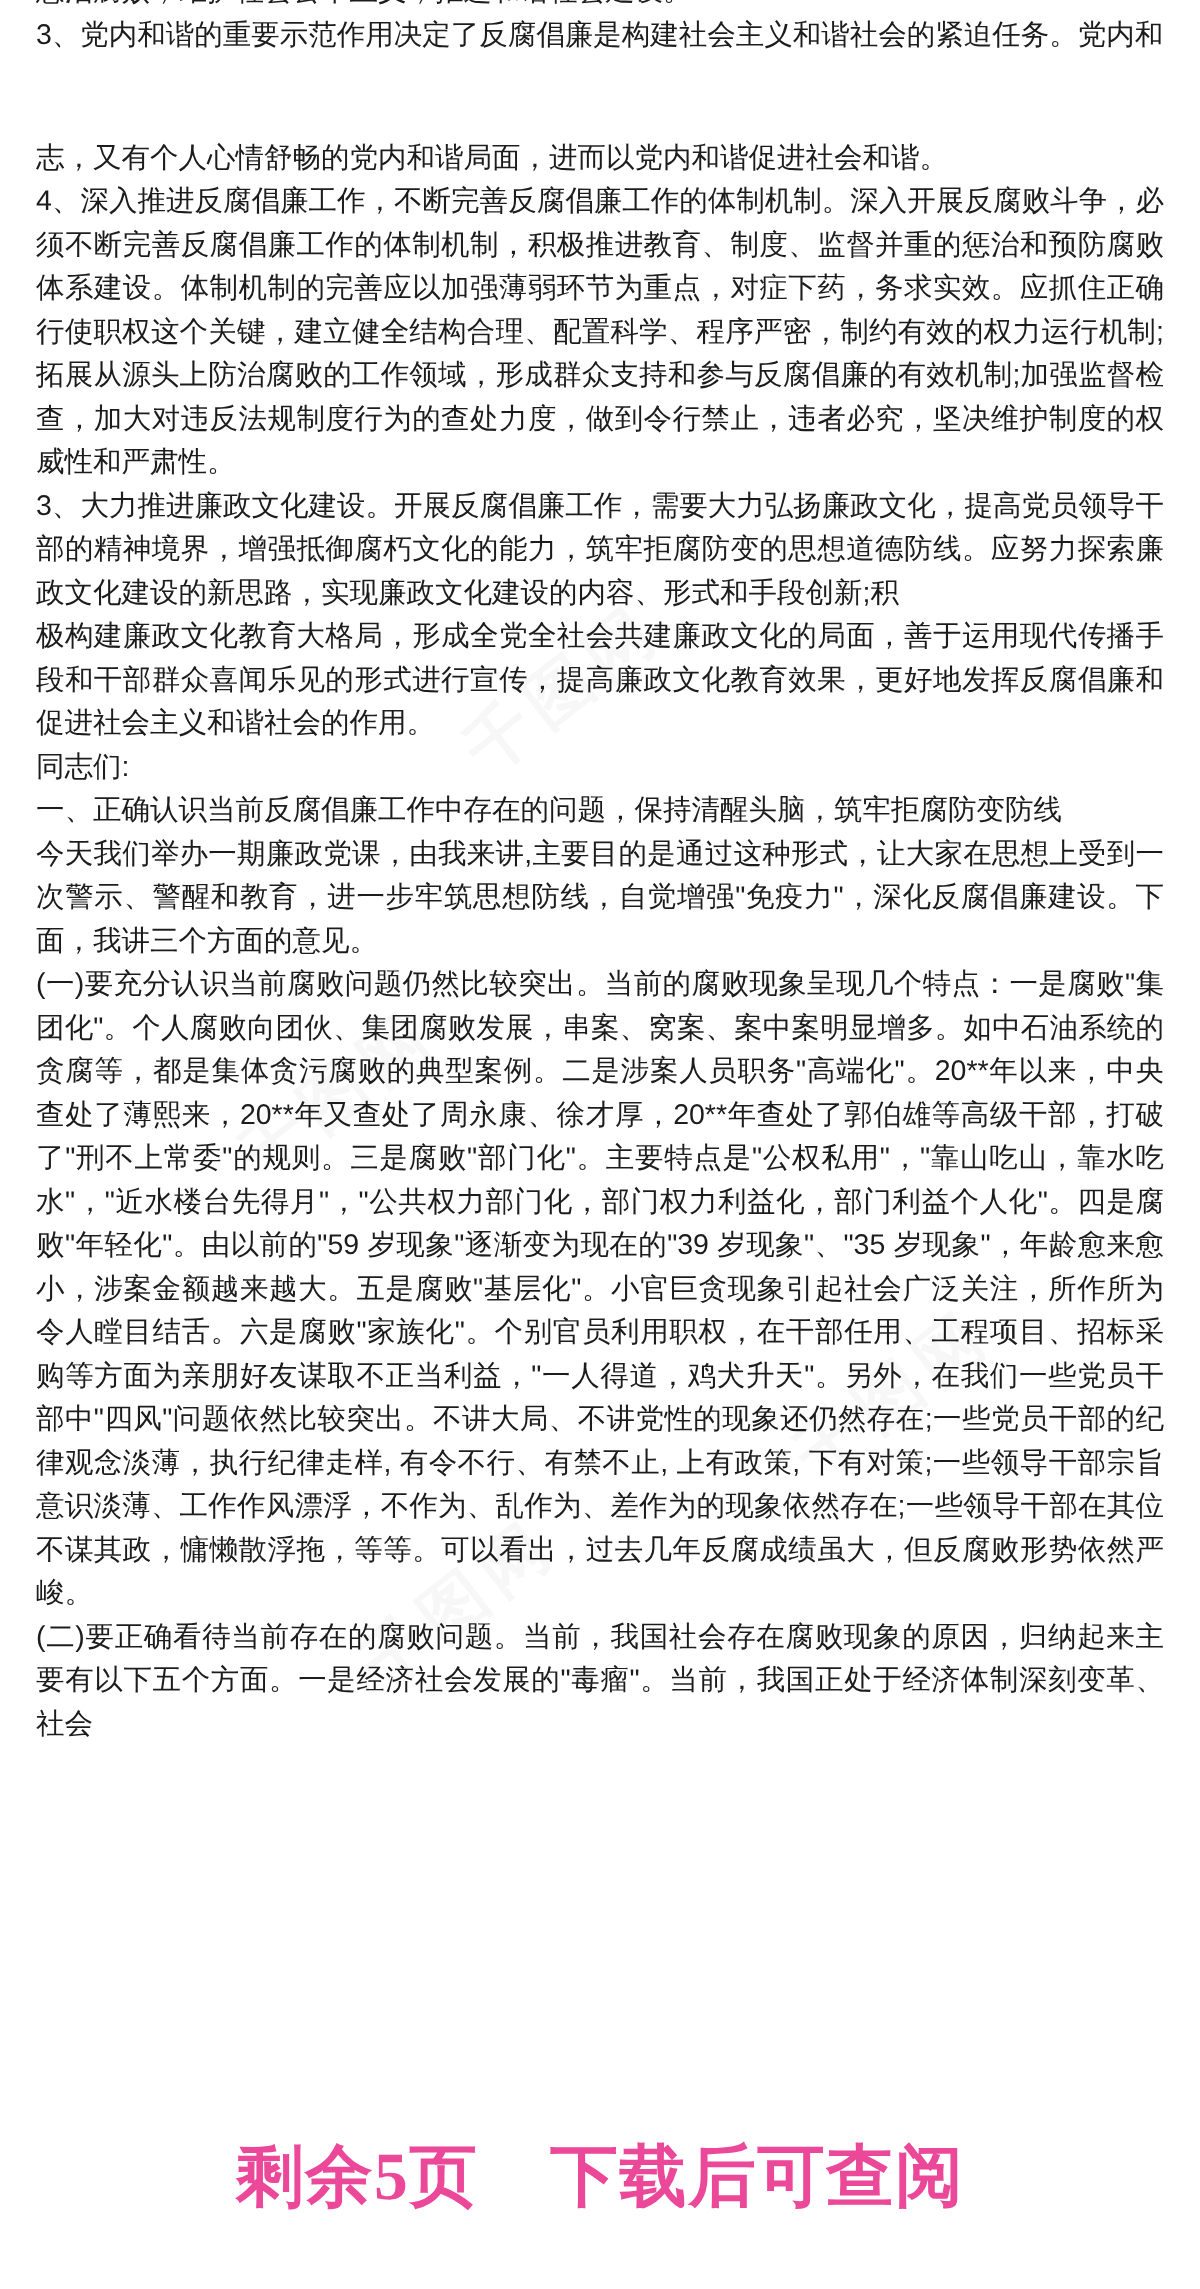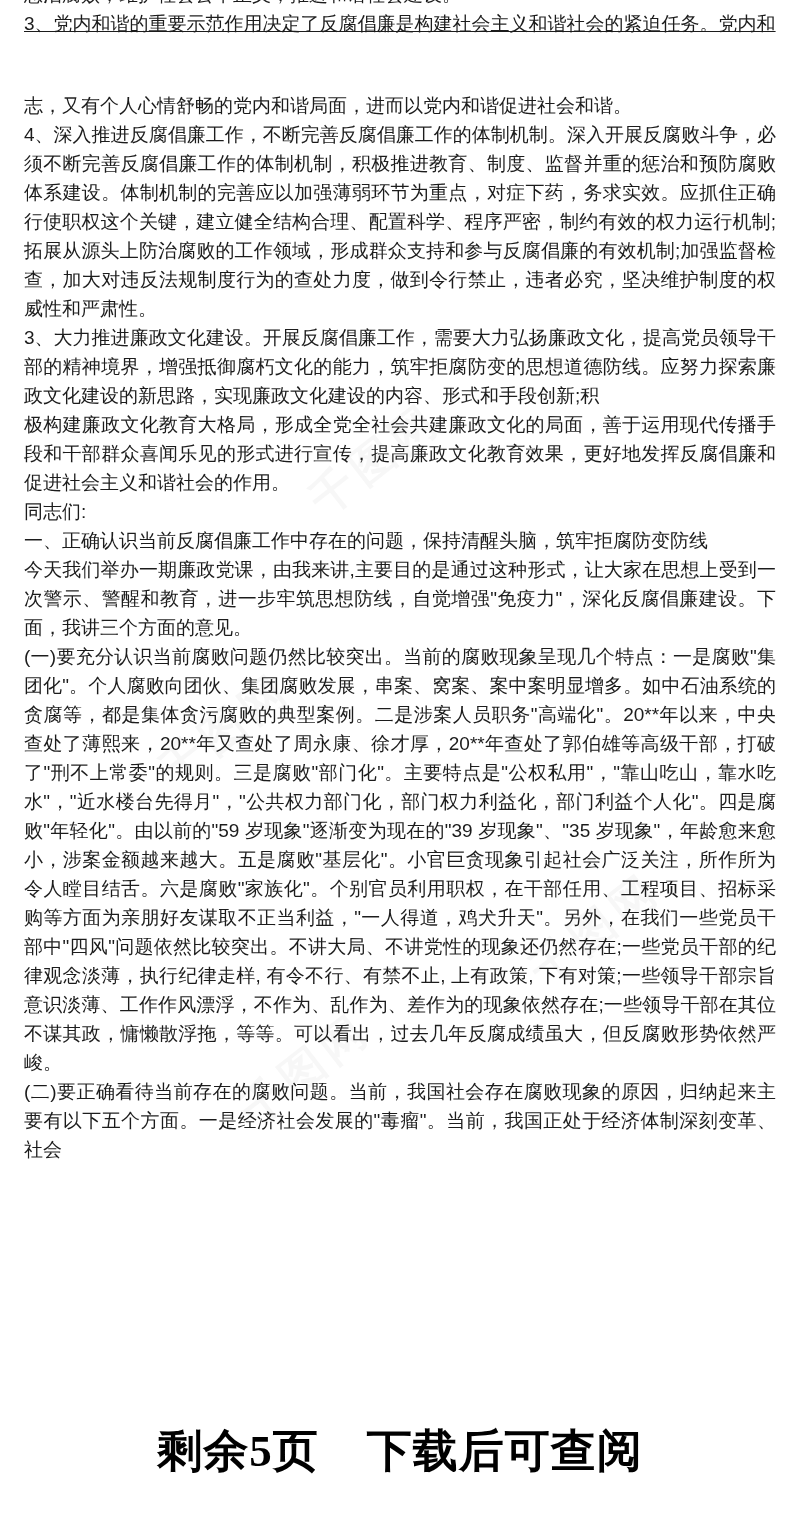--- a/index.html
+++ b/index.html
@@ -20,28 +20,28 @@
     font-size: 19px;
     line-height: 29px;
     text-align: justify;
     text-justify: inter-ideograph;
     word-break: break-all;
   }
   .doc p { margin: 0; padding: 0; }
   
   .clip-line { height: 9px; overflow: hidden; }
   .clip-line span { display: block; margin-top: -20px; }
-  .gap-after { margin-bottom: 53px !important; text-decoration: underline; }
+  .gap-after { margin-bottom: 53px !important; }
   .banner {
     position: absolute;
     top: 1421px;
     left: 0;
     width: 100%;
     text-align: center;
-    color: #000000;
+    color: #ec4899;
     font-size: 45px;
     font-weight: 700;
     font-family: "Liberation Serif", serif;
     letter-spacing: 1px;
     white-space: nowrap;
   }
   .banner .spacer { display: inline-block; width: 48px; }
   .wm {
     position: absolute;
     color: rgba(140, 140, 140, 0.07);

